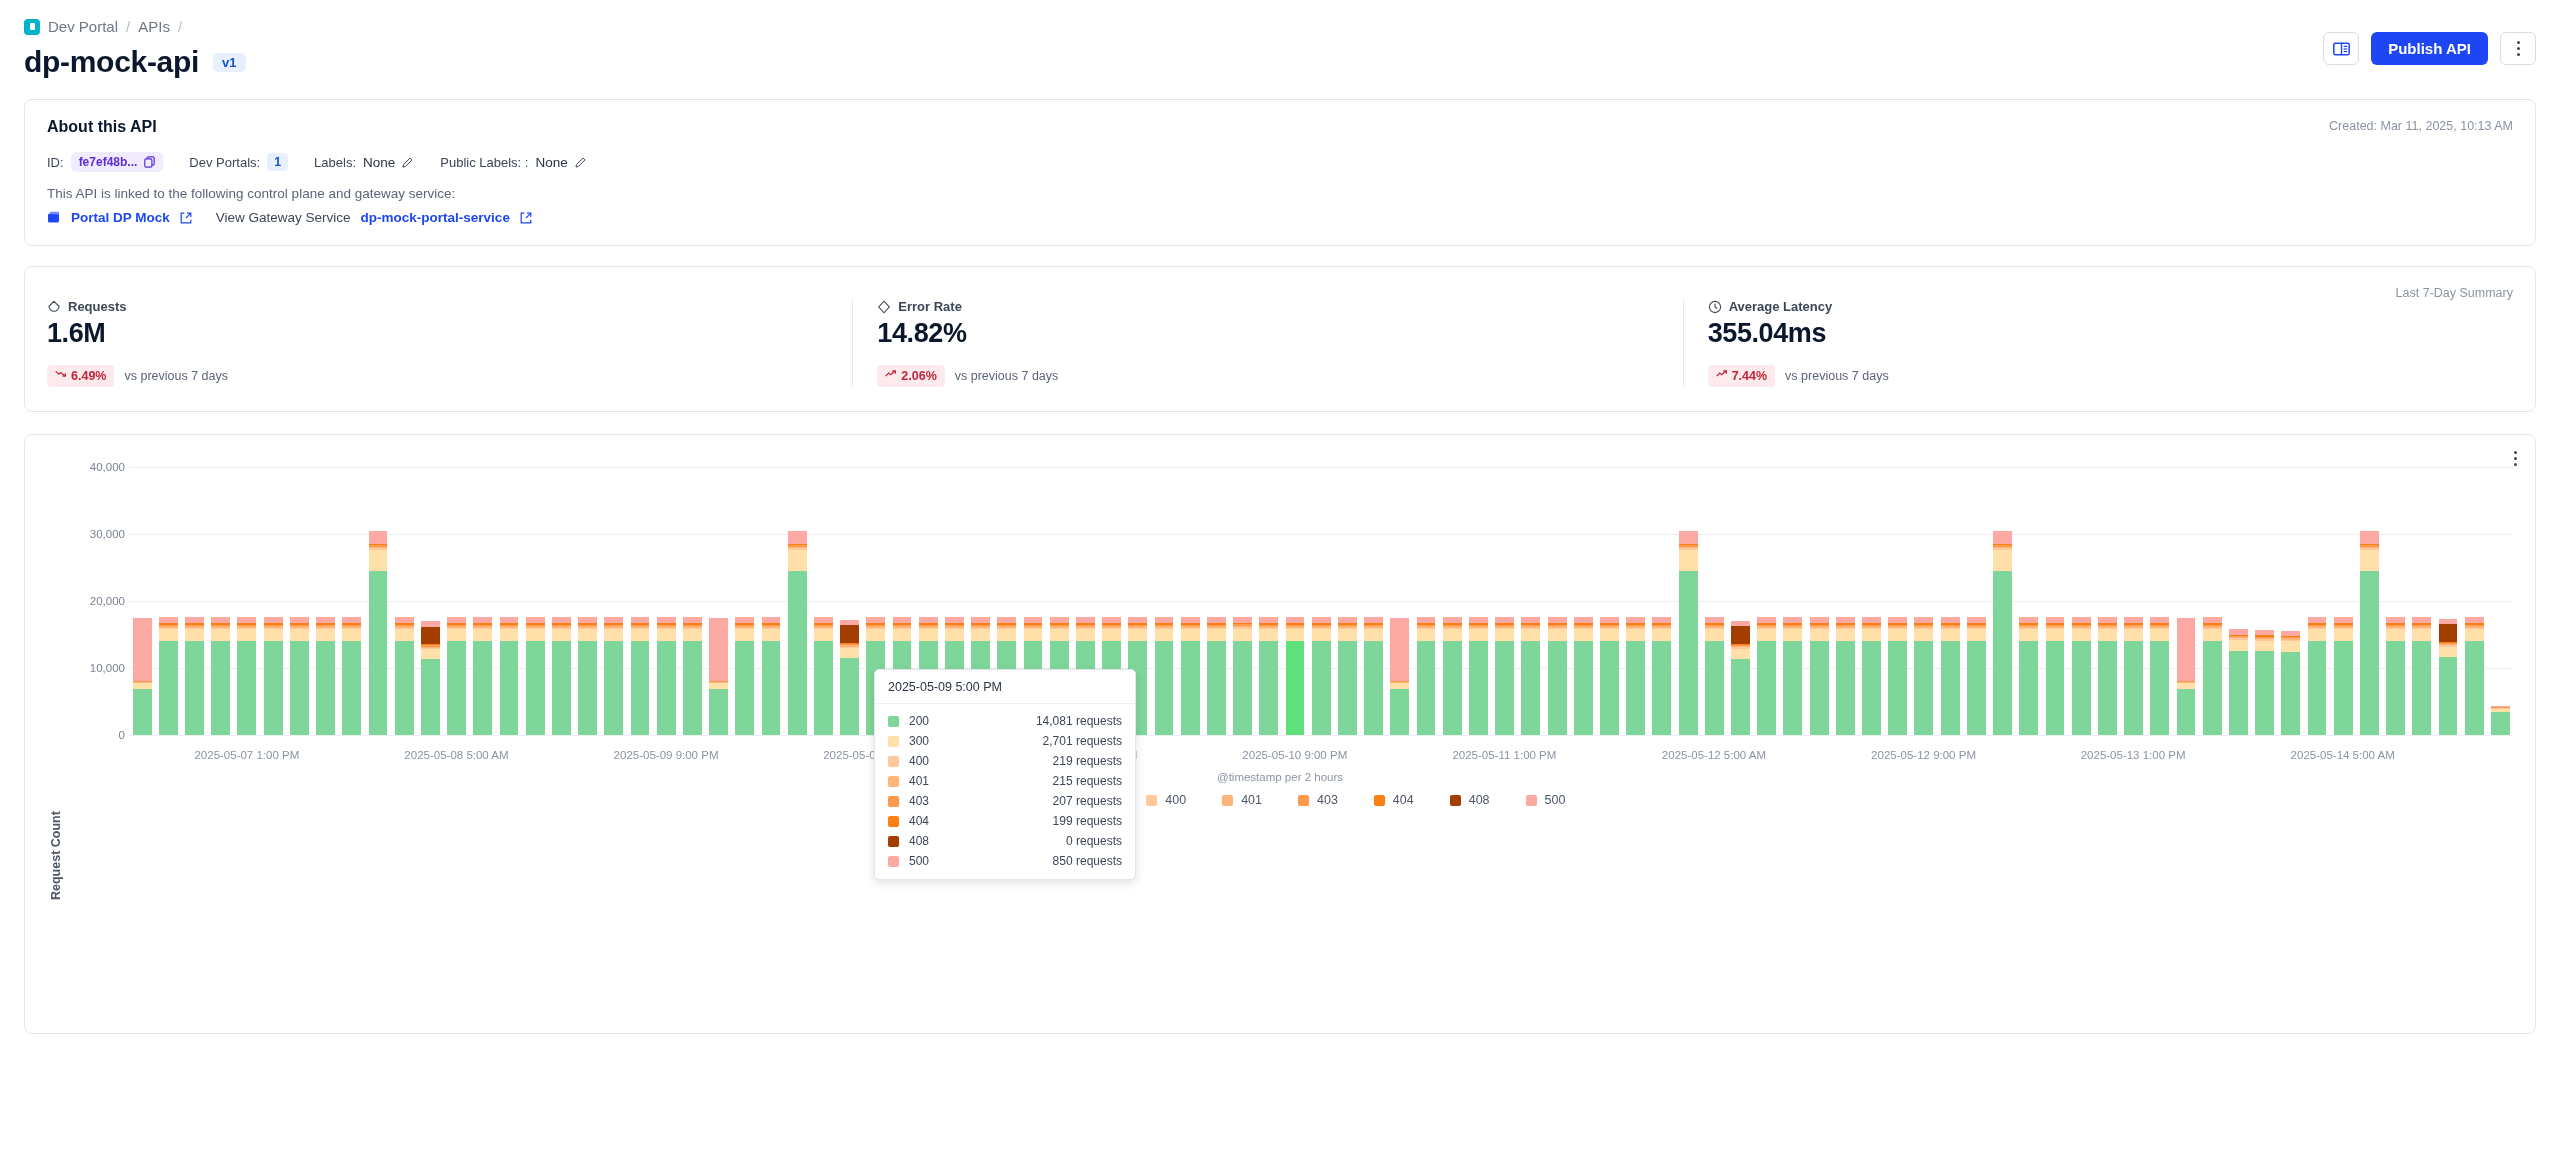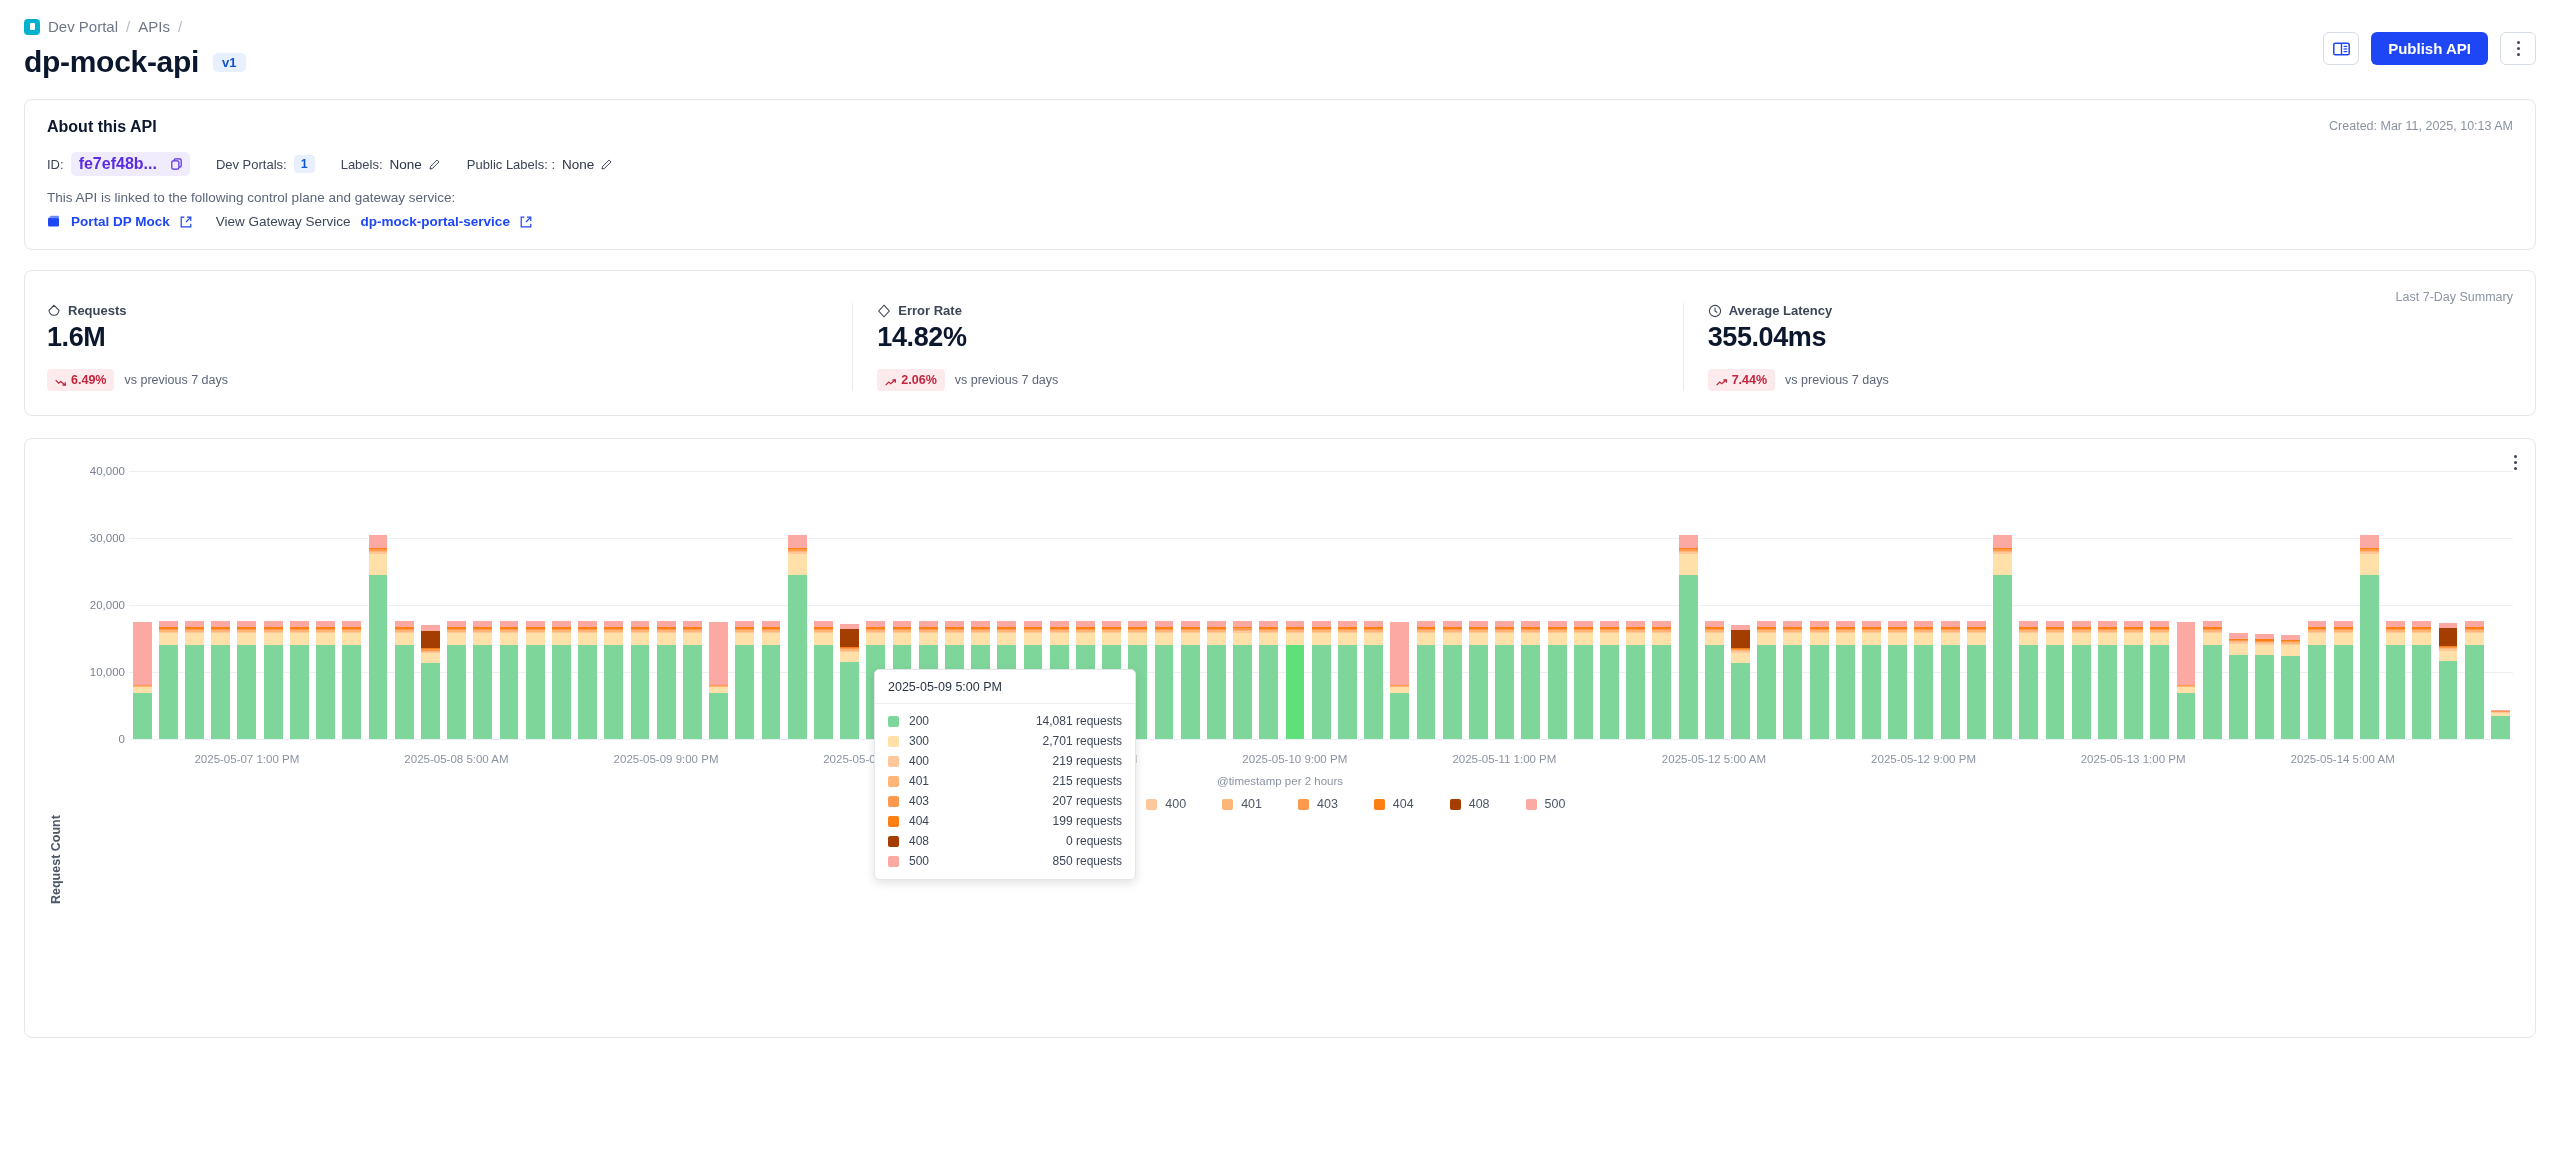--- a/index.html
+++ b/index.html
@@ -67,21 +67,21 @@
   .about-body { padding: 18px 22px 20px 22px; }
   .card-corner {
     position: absolute; right: 22px; top: 19px; font-size: 12.5px; color: #8b93a2;
   }
 
   .meta-row { display: flex; align-items: center; gap: 26px; margin-top: 16px; font-size: 13px; color: #3c4657; }
   .meta-item { display: flex; align-items: center; gap: 7px; }
   .meta-label { color: #3c4657; }
   .id-chip {
     background: #f0ecfe; color: #5b2be0; border-radius: 5px; padding: 3px 8px;
-    display: inline-flex; align-items: center; gap: 14px; font-size: 16px; font-weight: 600;
+    display: inline-flex; align-items: center; gap: 7px; font-size: 12px; font-weight: 600;
   }
   .count-chip { background: #e8f0ff; color: #1155cb; border-radius: 4px; padding: 2px 7px; font-weight: 700; font-size: 12.5px; }
   .none-val { color: #2b3444; font-size: 13.5px; }
 
   .linked-text { margin-top: 14px; font-size: 13.5px; color: #5c6577; }
   .linked-row { margin-top: 9px; display: flex; align-items: center; gap: 10px; font-size: 13.5px; }
   .link { color: #1e46f5; text-decoration: none; font-weight: 600; cursor: pointer; }
   .muted { color: #3c4657; }
 
   svg.ic { display: block; }
@@ -89,21 +89,21 @@
   
   .analytics-body { padding: 18px 22px 24px 22px; }
   .kpi-grid { display: flex; margin-top: 14px; }
   .kpi { flex: 1 1 0; padding-right: 20px; position: relative; }
   .kpi + .kpi { border-left: 1px solid #e7eaee; padding-left: 24px; }
   .kpi-head { display: flex; align-items: center; gap: 7px; font-size: 13px; color: #3c4657; font-weight: 600; }
   .kpi-value { font-size: 27px; font-weight: 700; margin-top: 4px; letter-spacing: -0.4px; color: #0b172d; }
   .kpi-foot { display: flex; align-items: center; gap: 10px; margin-top: 16px; }
   .delta {
     background: #fdeaec; color: #c2253c; border-radius: 4px; padding: 4px 8px;
-    font-size: 12.5px; font-weight: 700; display: inline-flex; align-items: flex-end; gap: 5px;
+    font-size: 12.5px; font-weight: 700; display: inline-flex; align-items: flex-start; gap: 5px;
   }
   .delta-note { font-size: 12.5px; color: #5c6577; }
 
   
   .chart-card { margin: 22px 24px 0 24px; height: 600px; }
   .chart-menu { position: absolute; right: 18px; top: 16px; cursor: pointer; }
   .chart-wrap { position: relative; width: 100%; height: 100%; }
 
   .y-label {
     position: absolute; left: 24px; top: 465px; transform: rotate(-90deg);

